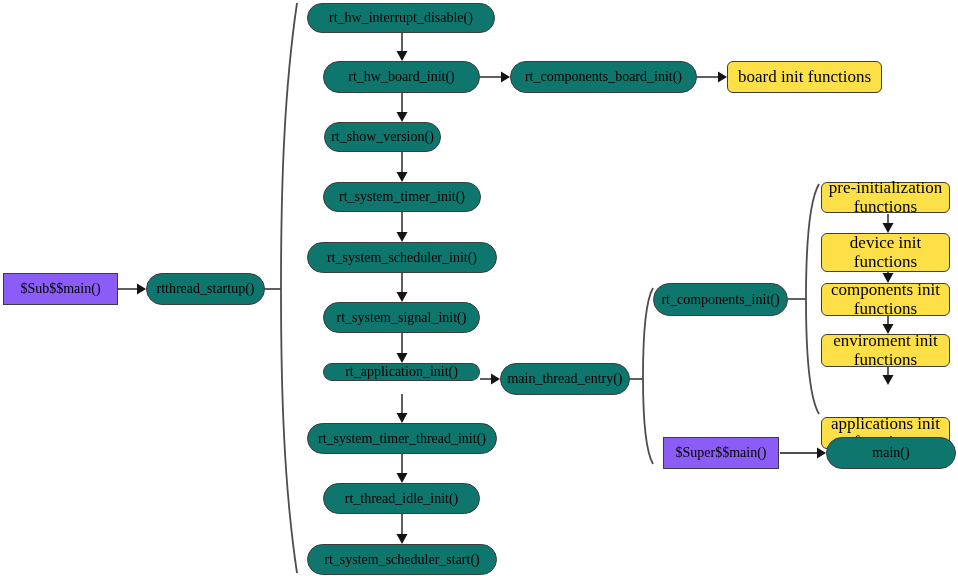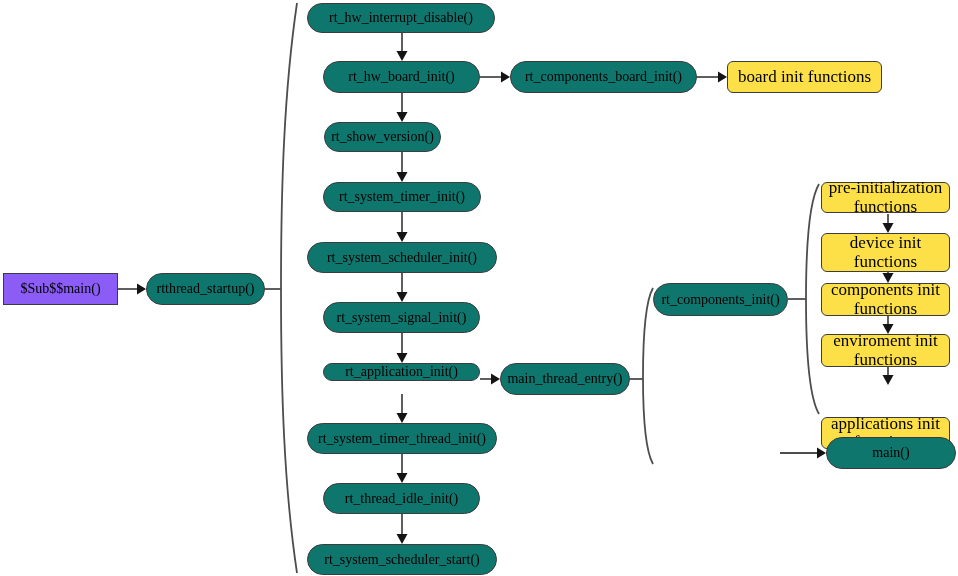--- a/index.html
+++ b/index.html
@@ -137,14 +137,15 @@
   <div class="node blue" id="n-pif">pre-initialization
 functions</div>
   <div class="node blue" id="n-dif">device init functions</div>
   <div class="node blue" id="n-cif">components init
 functions</div>
   <div class="node blue" id="n-eif">enviroment init
 functions</div>
   <div class="node blue" id="n-aif">applications init
 functions</div>
 
+  <div class="node yellow" id="n-super">$Super$$main()</div>
   <div class="node stadium" id="n-main">main()</div>
 </div>
 
 </body></html>

